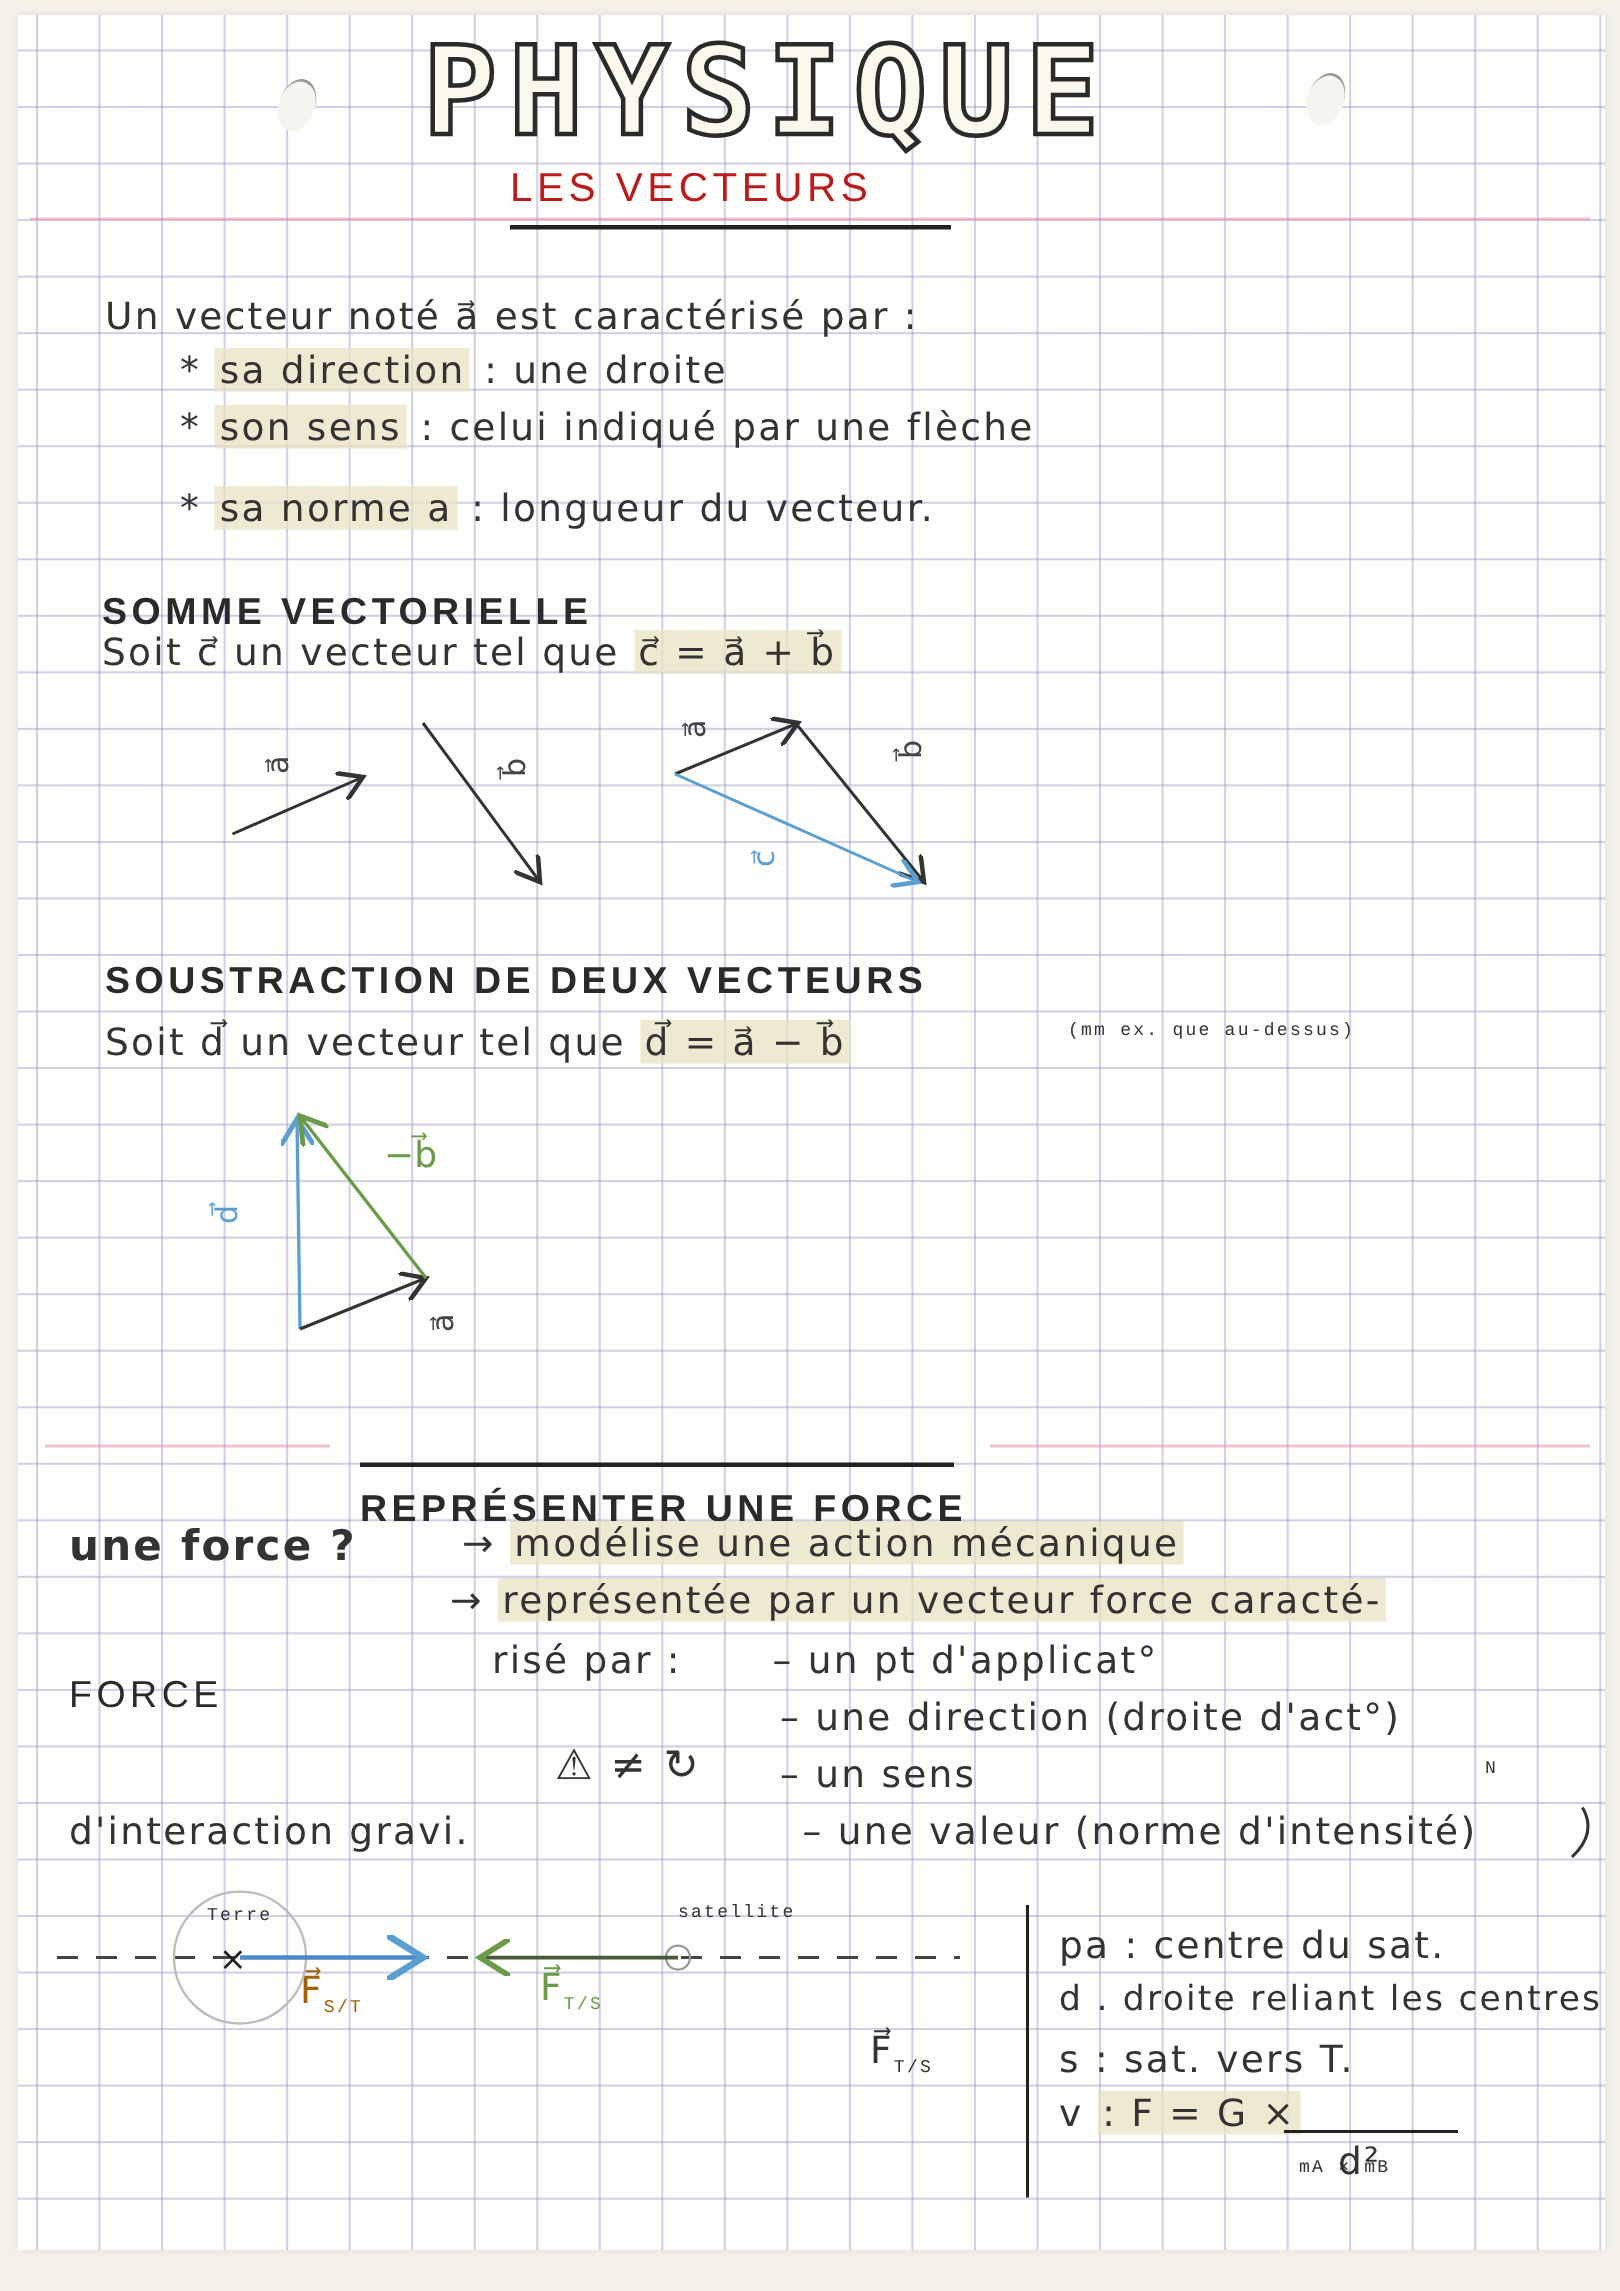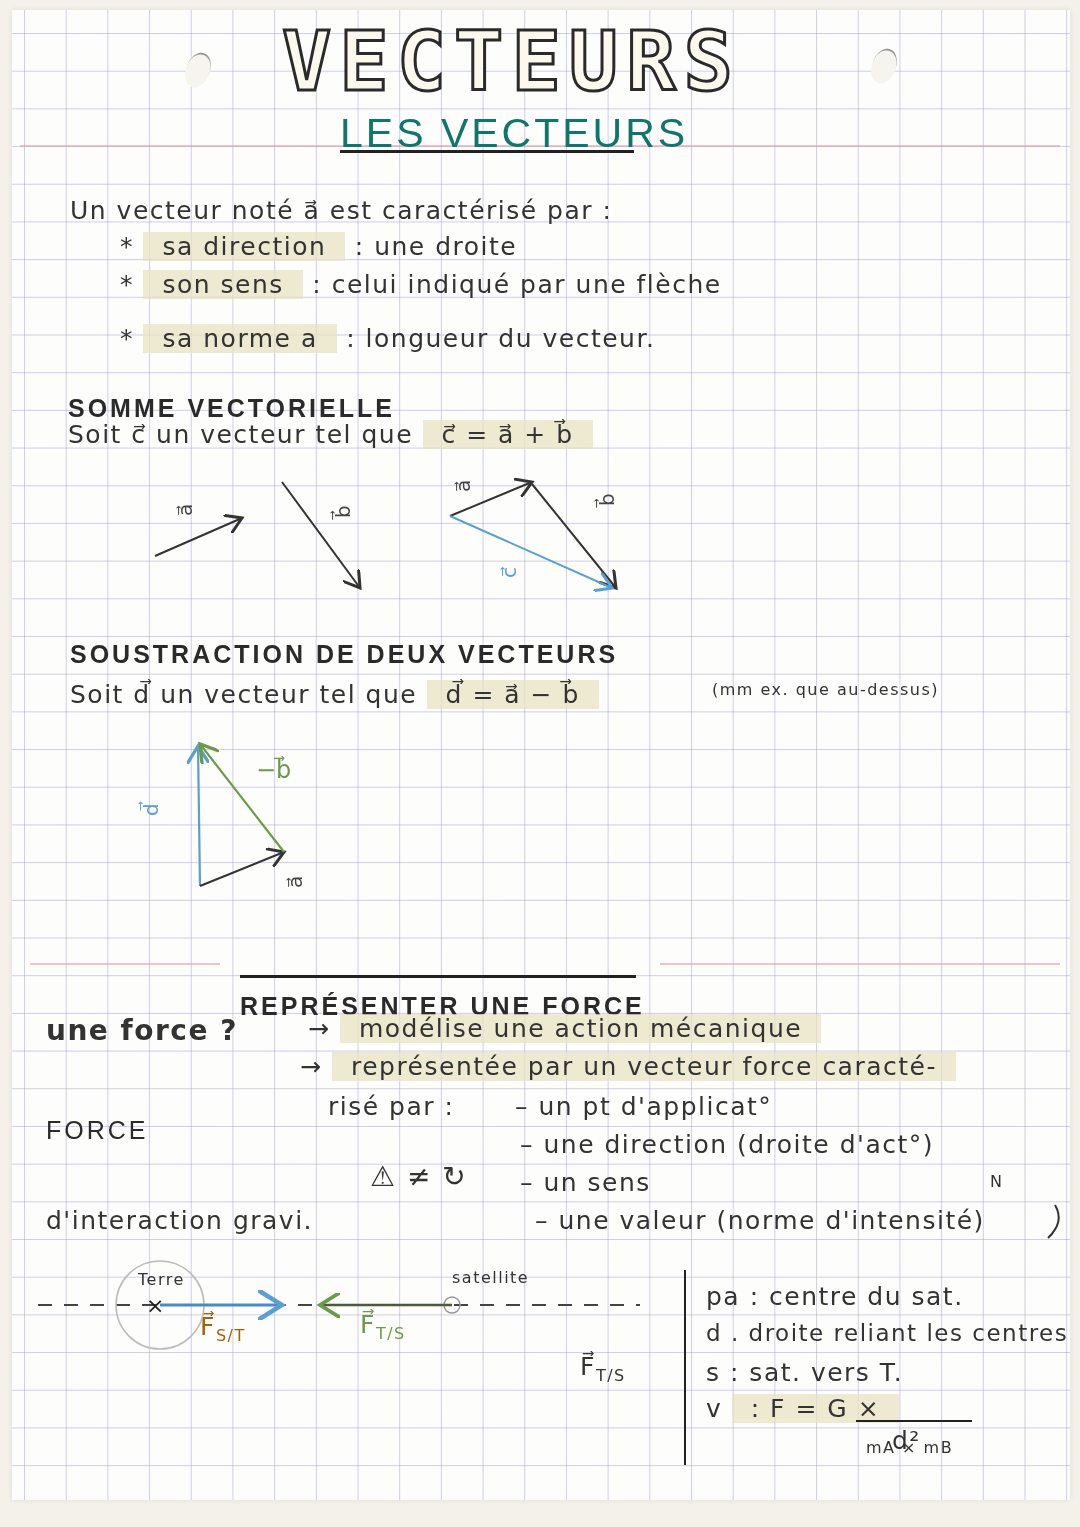--- a/index.html
+++ b/index.html
@@ -27,41 +27,41 @@
     background: #f5f4ee; border-top: 2px solid #9a9a9a;
     transform: rotate(20deg);
   }
   .t { position: absolute; white-space: nowrap; }
   .hand { font-family: "DejaVu Sans", sans-serif; font-size: 25px; letter-spacing: 1.5px; color: #333; }
   .caps { font-family: "Liberation Sans", sans-serif; font-weight: bold; font-size: 25px; letter-spacing: 3px; color: #2a2a2a; }
   .title {
     font-family: "DejaVu Sans Mono", monospace; font-size: 82px; letter-spacing: 8px;
     color: #fbf8ee; -webkit-text-stroke: 3px #2a2a2a; font-weight: bold;
   }
-  .subtitle { font-family: "Liberation Sans", sans-serif; font-size: 41px; letter-spacing: 3px; color: #0f766e; }
+  .subtitle { font-family: "Liberation Sans", sans-serif; font-size: 27px; letter-spacing: 3px; color: #b91c1c; }
   .underline { position: absolute; height: 3px; background: #222; }
-  .hl { background: rgba(232,225,195,0.75); padding: 0 19px; }
+  .hl { background: rgba(232,225,195,0.75); padding: 0 3px; }
   .blue { color: #a16207; }
   .green { color: #6a9a4a; }
-  .small { font-size: 16px; }
+  .small { font-size: 12px; font-family: Liberation Mono, monospace; }
   svg.draw { position: absolute; left: 0; top: 0; width: 1080px; height: 1527px; pointer-events: none; }
 </style>
 </head>
 <body>
 
 <div class="paper"></div>
 
 <div class="margin-line" style="left:20px; top:145px; width:1040px;"></div>
 <div class="margin-line" style="left:30px; top:963px; width:190px;"></div>
 <div class="margin-line" style="left:660px; top:963px; width:400px;"></div>
 
 <div class="hole" style="left:186px; top:52px;"></div>
 <div class="hole" style="left:872px; top:48px;"></div>
 
-<div class="t title" style="left:282px; top:14px;">VECTEURS</div>
+<div class="t title" style="left:282px; top:14px;">PHYSIQUE</div>
 <div class="t subtitle" style="left:340px; top:110px;">LES VECTEURS</div>
 <div class="underline" style="left:340px; top:150px; width:294px;"></div>
 
 <div class="t hand" style="left:70px; top:196px;">
   <span>Un vecteur noté a⃗ est caractérisé par :</span>
 </div>
 <div class="t hand" style="left:120px; top:232px;">
   <span>*</span>
   <span class="hl">sa direction</span>
   <span>: une droite</span>

